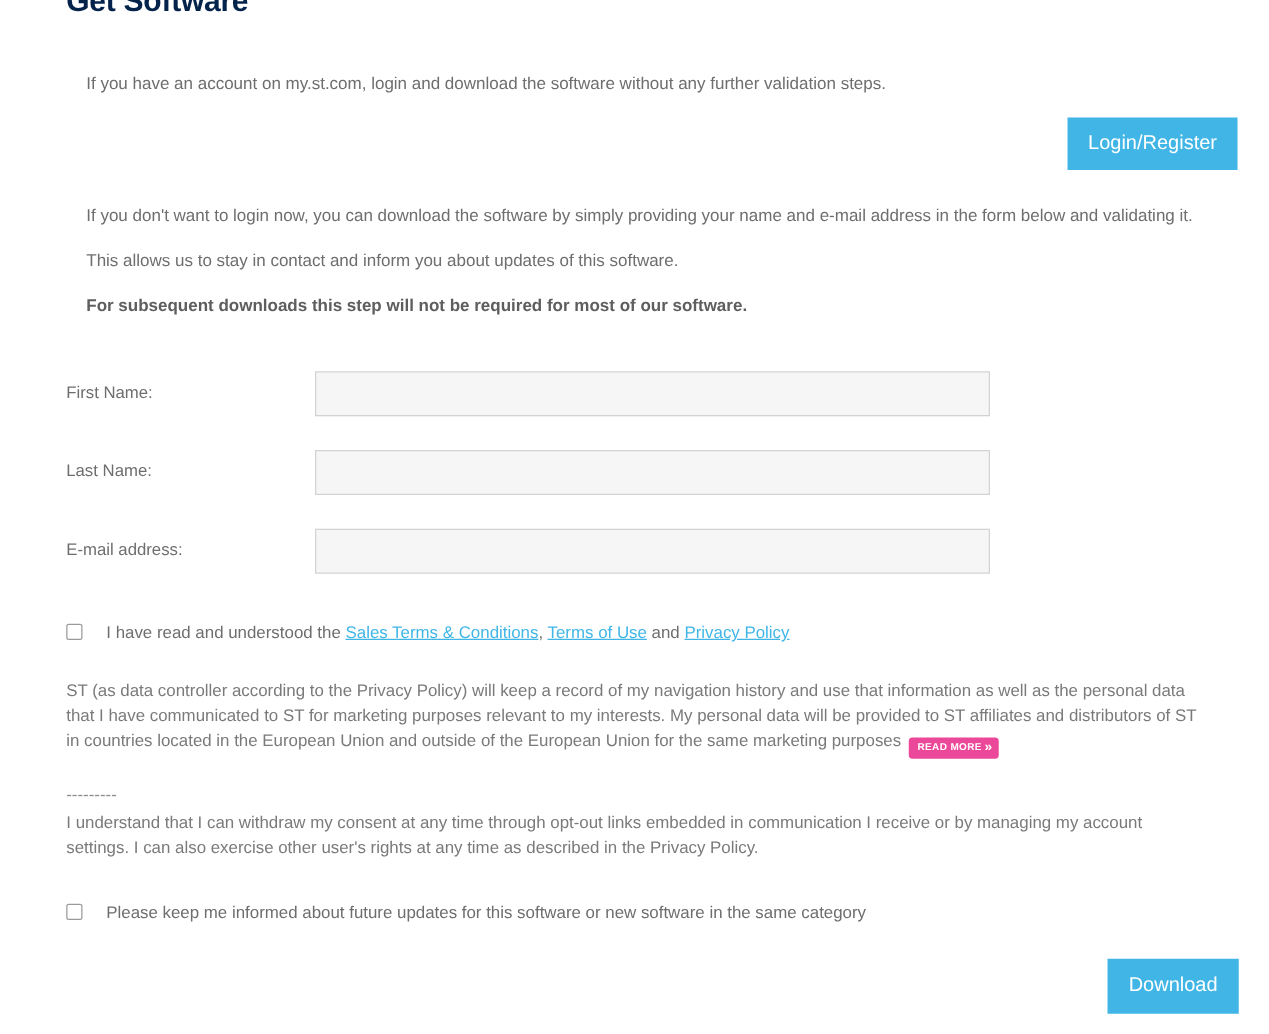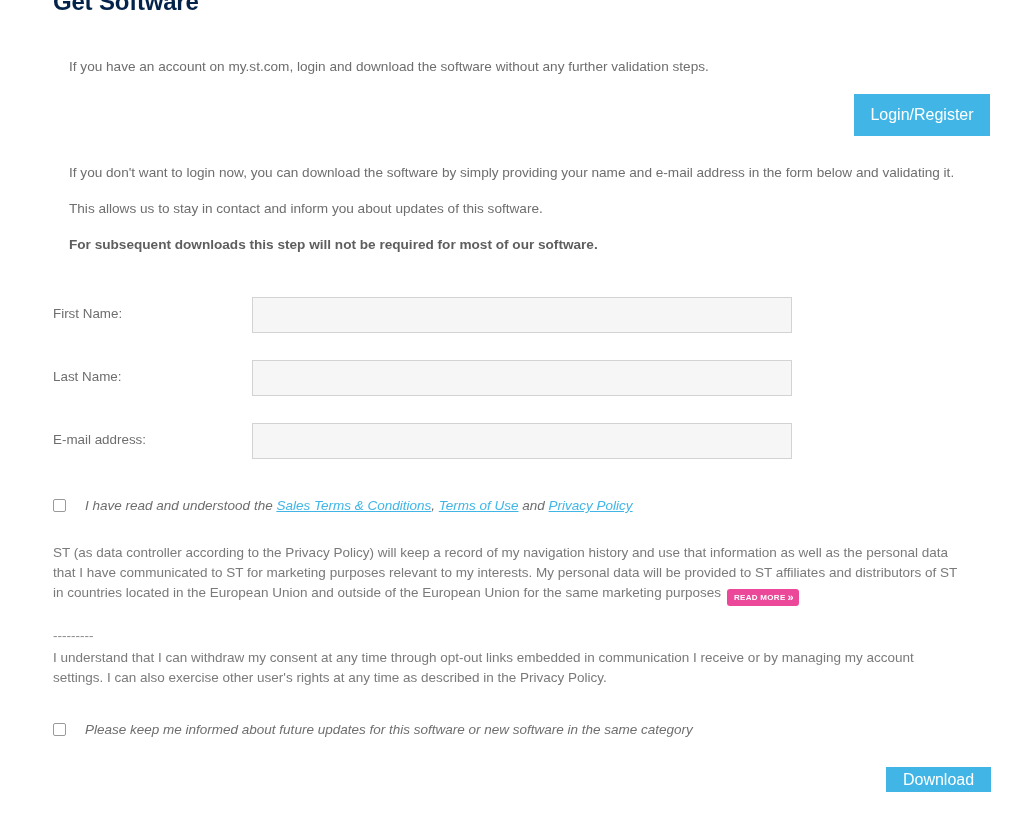--- a/index.html
+++ b/index.html
@@ -80,21 +80,21 @@
   .btn-login {
     left: 776px;
     top: 94px;
     width: 136px;
     height: 42px;
   }
   .btn-download {
     left: 808px;
     top: 767px;
     width: 105px;
-    height: 25px;
+    height: 44px;
   }
 
   
   .form-row {
     position: absolute;
     left: 0;
     width: 912px;
     height: 38px;
   }
   .row-first { top: 297px; }
@@ -154,21 +154,20 @@
     background: #41b6e6;
     border-color: #41b6e6;
   }
 
   .cb-label {
     margin-left: 19px;
     font-size: 13.5px;
     color: #6e6e6e;
     line-height: 19px;
     white-space: nowrap;
-    font-style: italic;
   }
 
   a.link {
     color: #41b6e6;
     text-decoration: underline;
   }
 
   
   .consent {
     position: absolute;

